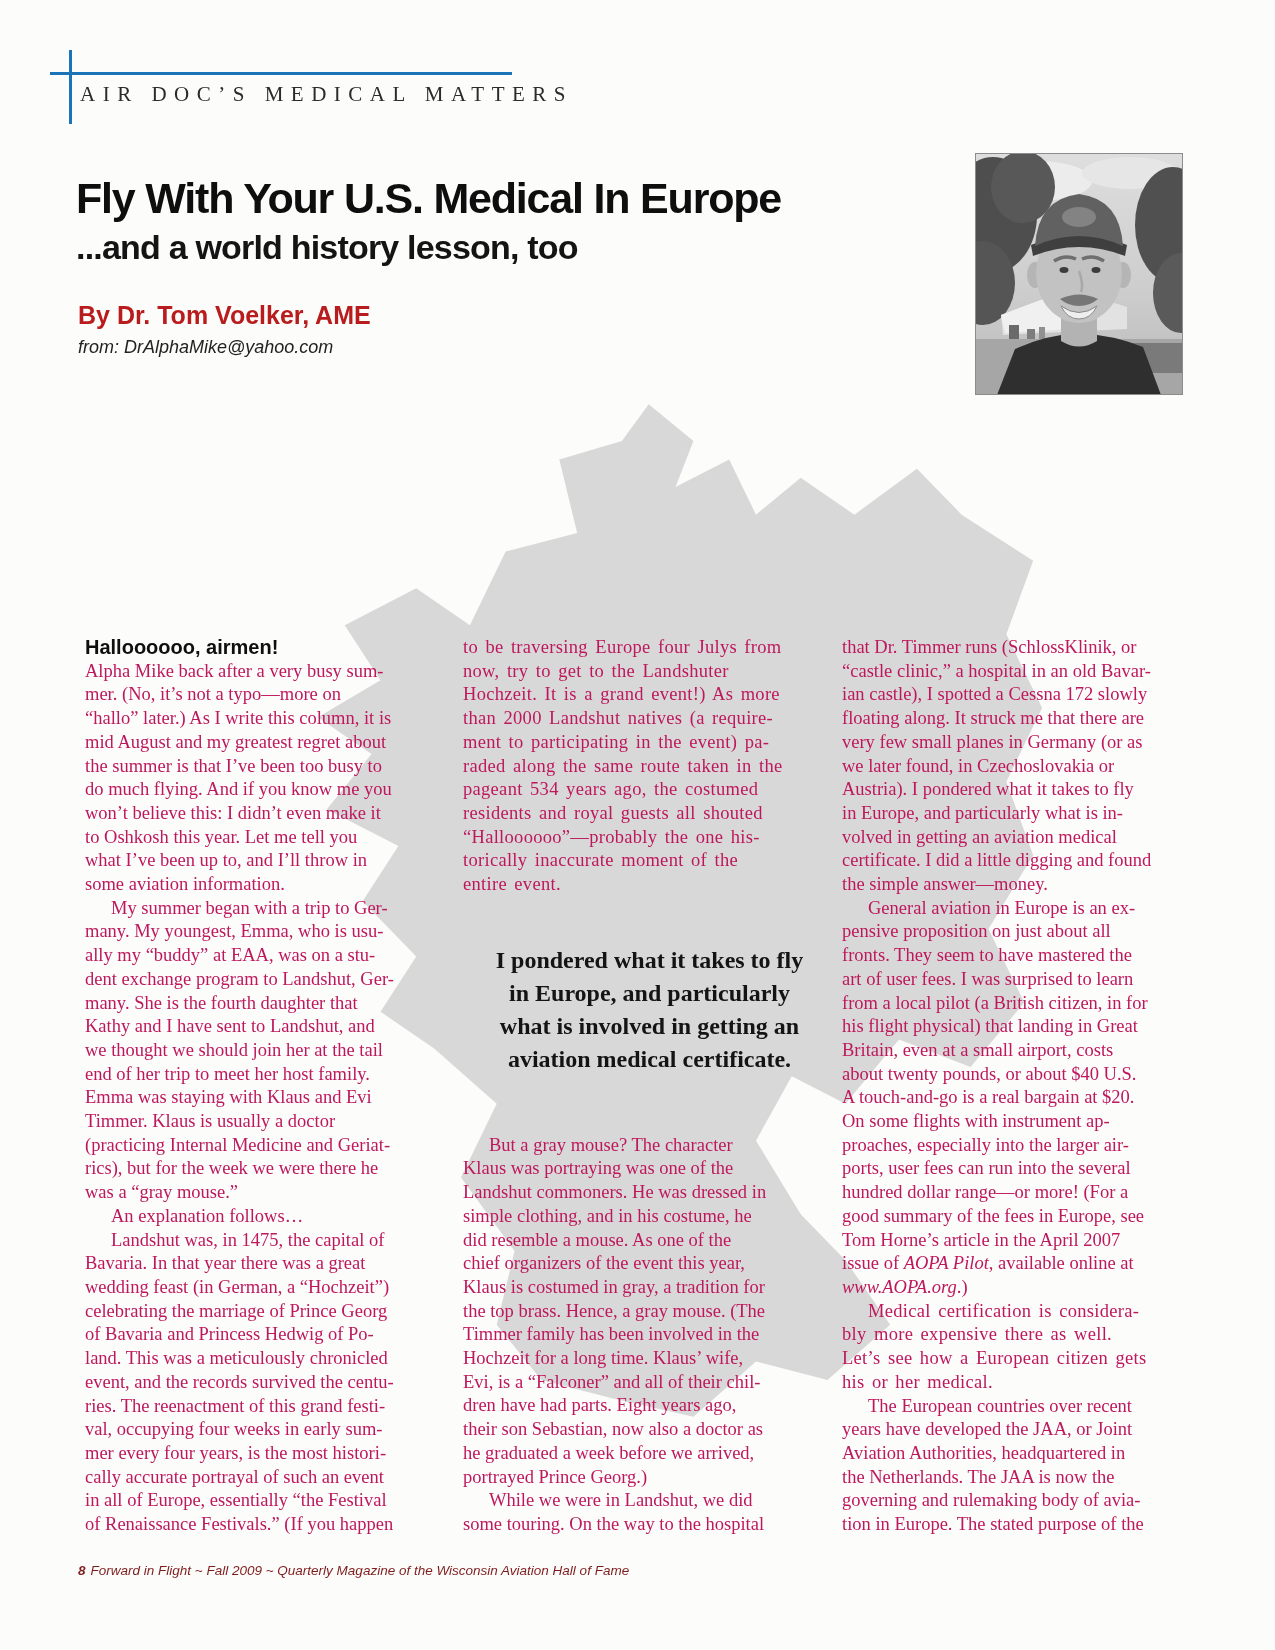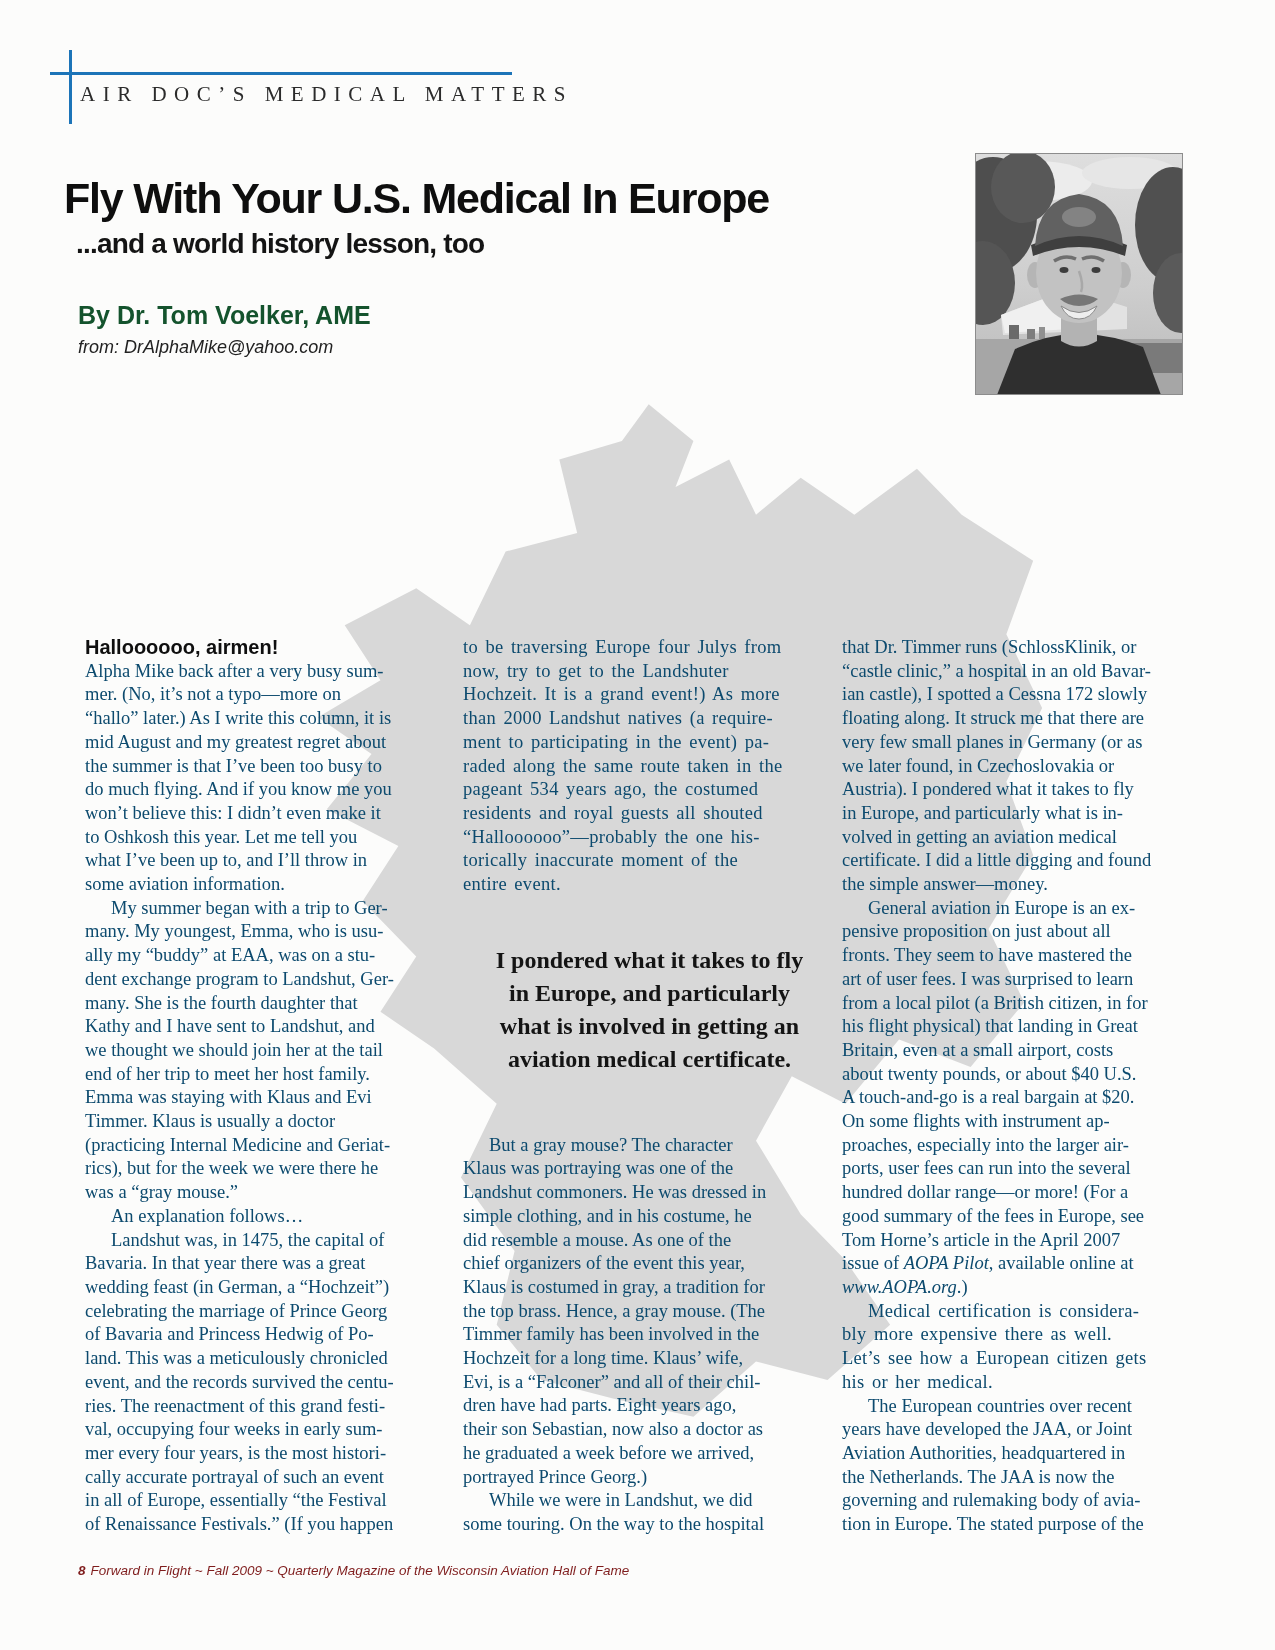--- a/index.html
+++ b/index.html
@@ -11,52 +11,52 @@
   
   .rule-h{position:absolute;left:50px;top:72px;width:462px;height:3px;background:var(--accent-blue);}
   .rule-v{position:absolute;left:69px;top:50px;width:3px;height:74px;background:var(--accent-blue);}
   .section-title{
     position:absolute;left:80px;top:82px;
     font-family:"Liberation Serif", serif;font-size:21px;letter-spacing:7.5px;
     color:#2b2b2b;white-space:pre;
   }
   
   .title{
-    position:absolute;left:64px;top:174px;margin:0;
+    position:absolute;left:76px;top:174px;margin:0;
     font-family:"Liberation Sans", sans-serif;font-weight:bold;
     font-size:43px;letter-spacing:-1.2px;color:#0e0e0e;white-space:pre;
   }
   .subtitle{
     position:absolute;left:76px;top:228px;margin:0;
     font-family:"Liberation Sans", sans-serif;font-weight:bold;
-    font-size:28px;letter-spacing:-0.8px;color:#141414;white-space:pre;
+    font-size:34px;letter-spacing:-0.8px;color:#141414;white-space:pre;
   }
   .byline{
     position:absolute;left:78px;top:301px;
-    font-family:"Liberation Sans", sans-serif;font-weight:bold;font-size:25px;color:#14532d;white-space:pre;
+    font-family:"Liberation Sans", sans-serif;font-weight:bold;font-size:25px;color:#b91c1c;white-space:pre;
   }
   .email{
     position:absolute;left:78px;top:337px;
     font-family:"Liberation Sans", sans-serif;font-style:italic;font-size:18px;color:#222;white-space:pre;
   }
   
   .map{position:absolute;left:300px;top:395px;width:760px;height:1031px;}
   
   .photo{position:absolute;left:975px;top:153px;width:208px;height:242px;}
   
   .col{position:absolute;top:636px;width:342px;}
   .col1{left:85px;}
   .col2{left:463px;}
   .col3{left:842px;}
   .colhead{
     font-family:"Liberation Sans", sans-serif;font-weight:bold;
     font-size:20px;line-height:23.7px;color:#0f0f0f;white-space:pre;
   }
   p.body{
-    margin:0;font-size:18.5px;line-height:23.7px;white-space:pre;color:#0c4a6e;
+    margin:0;font-size:18.5px;line-height:23.7px;white-space:pre;color:#be185d;
   }
   p.body.indent{text-indent:26px;}
   p.body.spread{word-spacing:2.5px;letter-spacing:0.3px;}
   .pullquote{
     margin:47px -45px 58px -14px;
     font-weight:bold;font-size:24px;line-height:33px;text-align:center;
     color:#141414;white-space:pre;
   }
   
   .footer{

